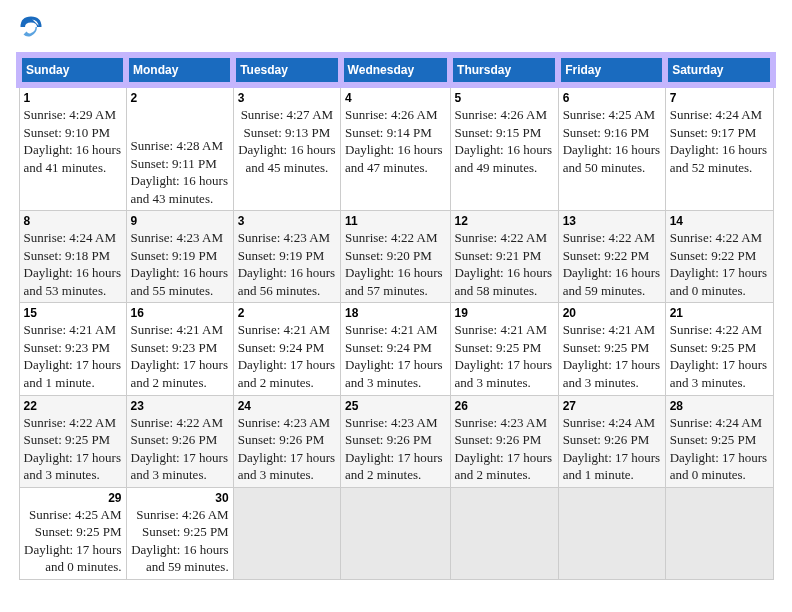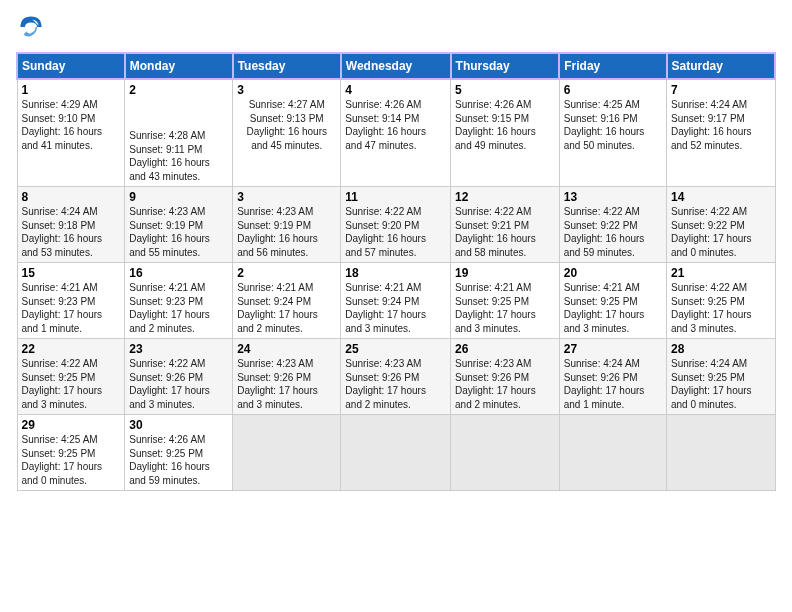--- a/index.html
+++ b/index.html
@@ -63,49 +63,51 @@
       border-collapse: collapse;
       font-size: 10px;
     }
     thead tr th {
       background-color: #1a6bbf;
       color: white;
       padding: 5px 4px;
       text-align: left;
       font-size: 12px;
       font-weight: bold;
-      border: 2px solid #c4b5fd;
+      border: 6px solid #c4b5fd;
     }
     tbody tr td {
       border: 1px solid #ccc;
       vertical-align: top;
       padding: 3px 4px;
       width: 113px;
       height: 75px;
       background: #fff;
     }
     tbody tr:nth-child(even) td {
       background: #f5f5f5;
     }
     .day-number {
       font-size: 12px;
       font-weight: bold;
       display: block;
       margin-bottom: 1px;
     }
     .day-info {
-      font-size: 10px;
+      font-size: 13px;
       color: #222;
       line-height: 1.35;
+      font-family: Liberation Serif, serif;
     }
     td.empty {
       background: #e8e8e8 !important;
     }
     tbody tr:last-child td {
       height: 65px;
+      text-align: right;
     }
   </style>
 </head>
 <body>
 
 <div class="container">
   <div class="header">
     <div class="logo">
       <svg class="logo-icon" viewBox="0 0 40 40" xmlns="http://www.w3.org/2000/svg">
         <rect width="40" height="40" fill="white"></rect>

